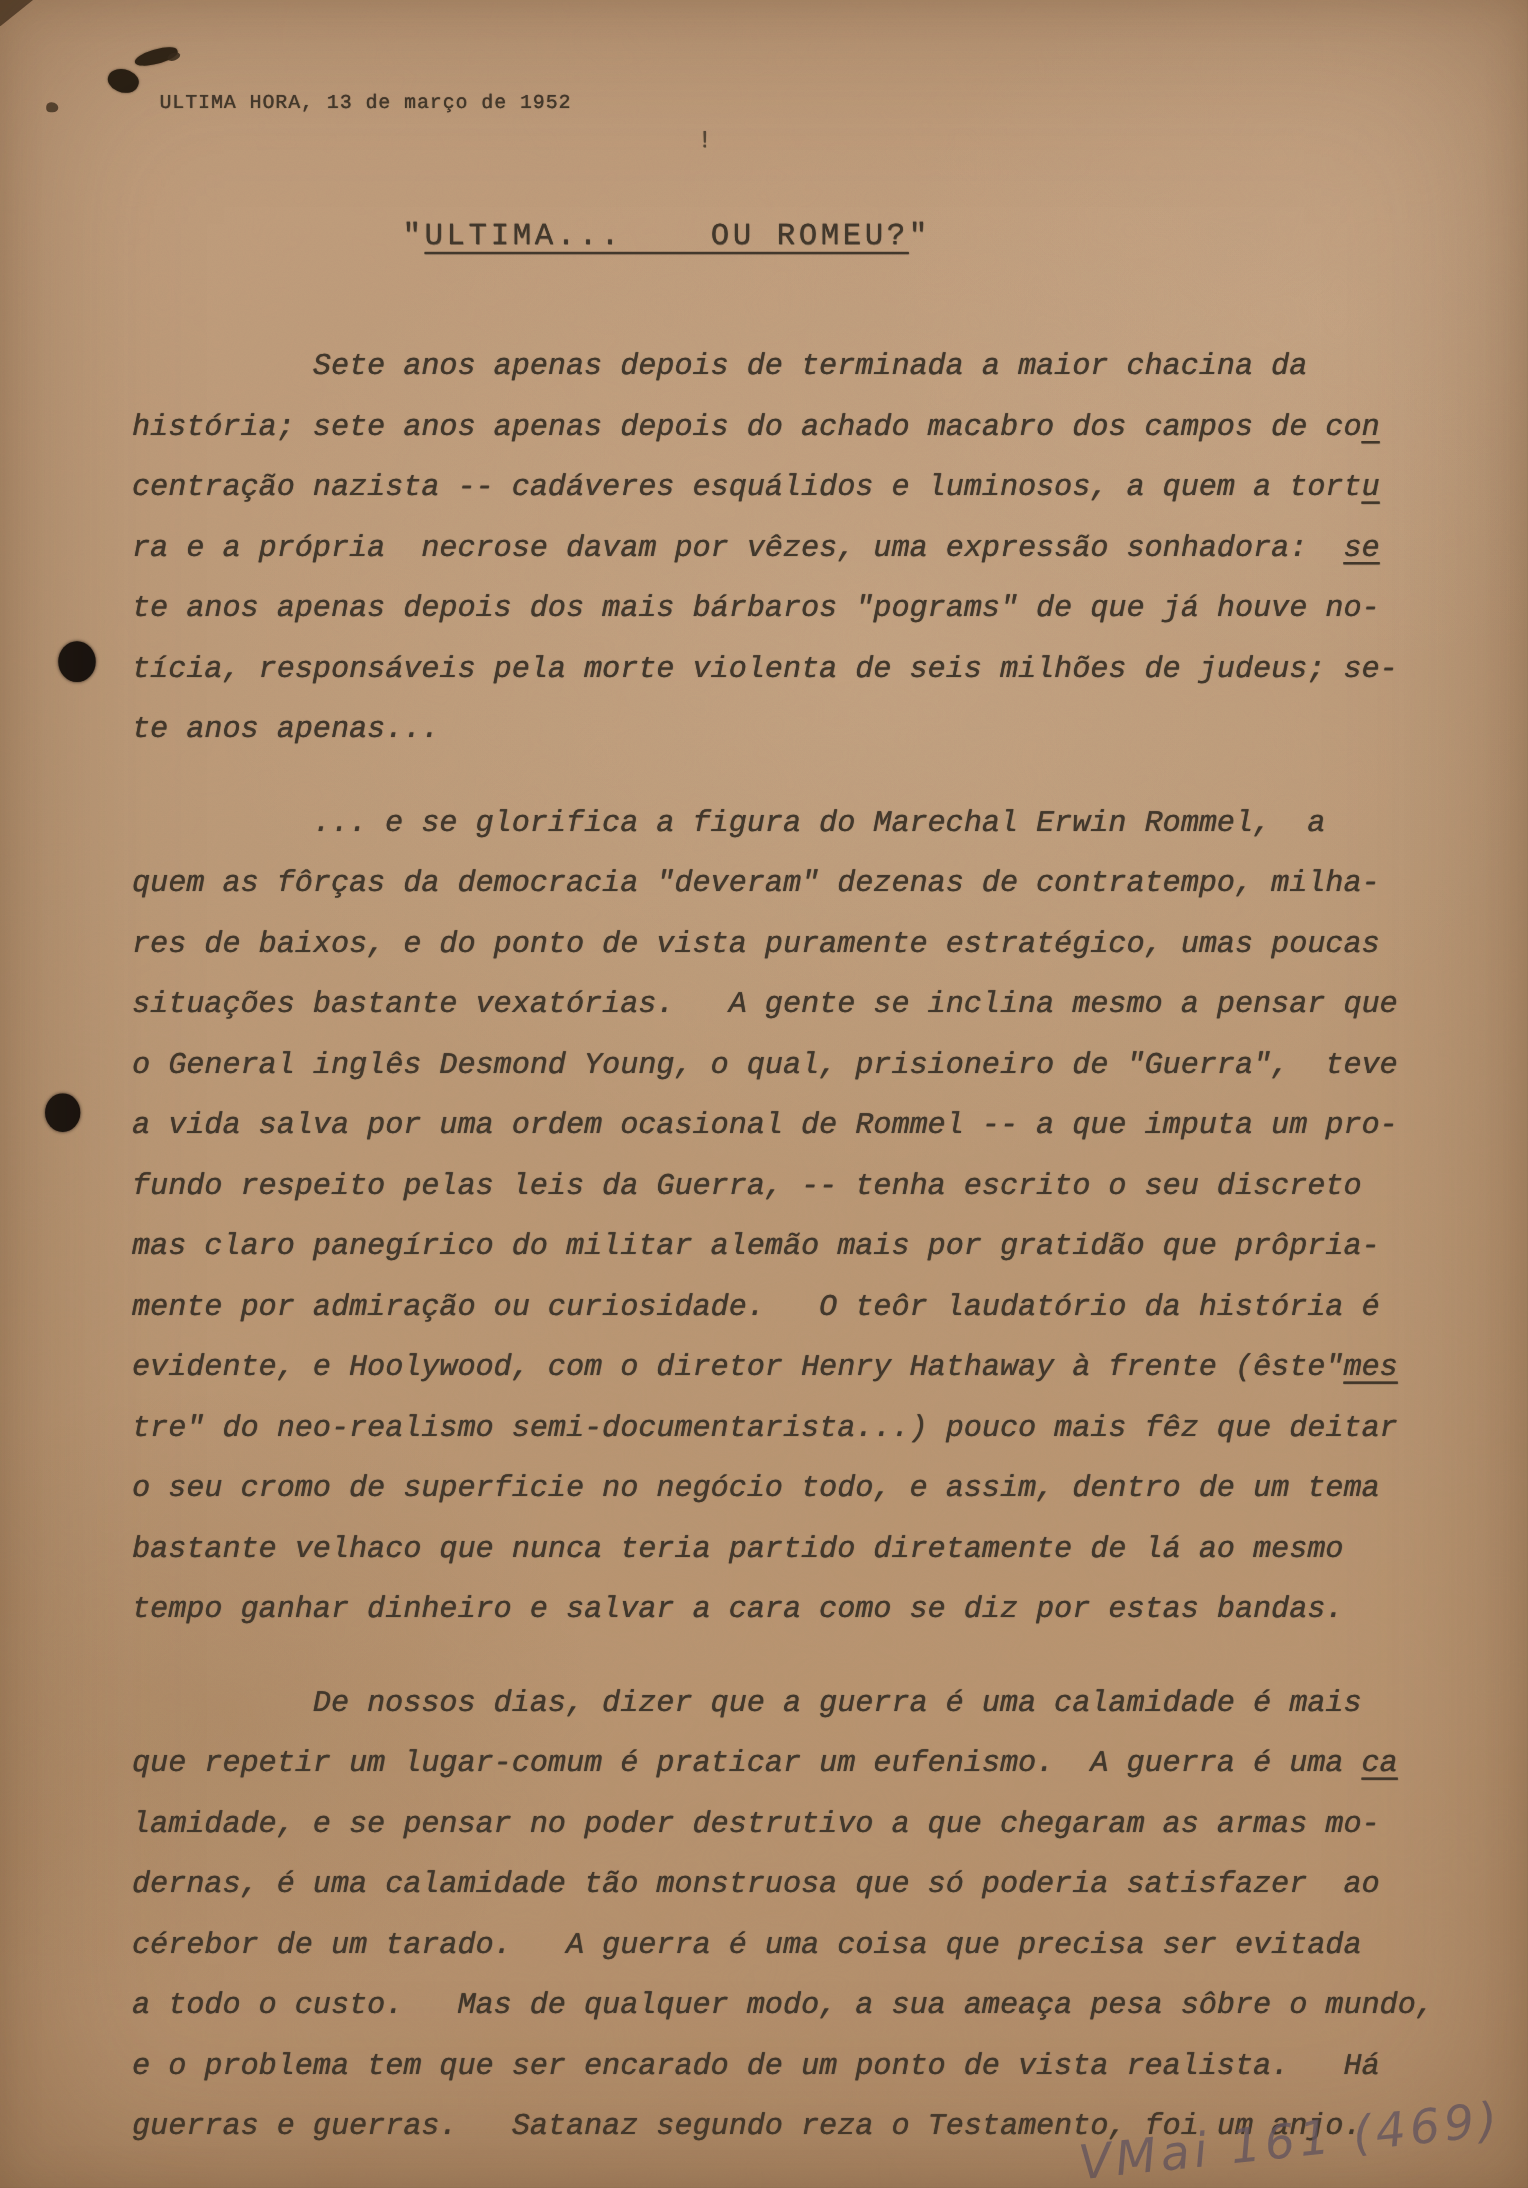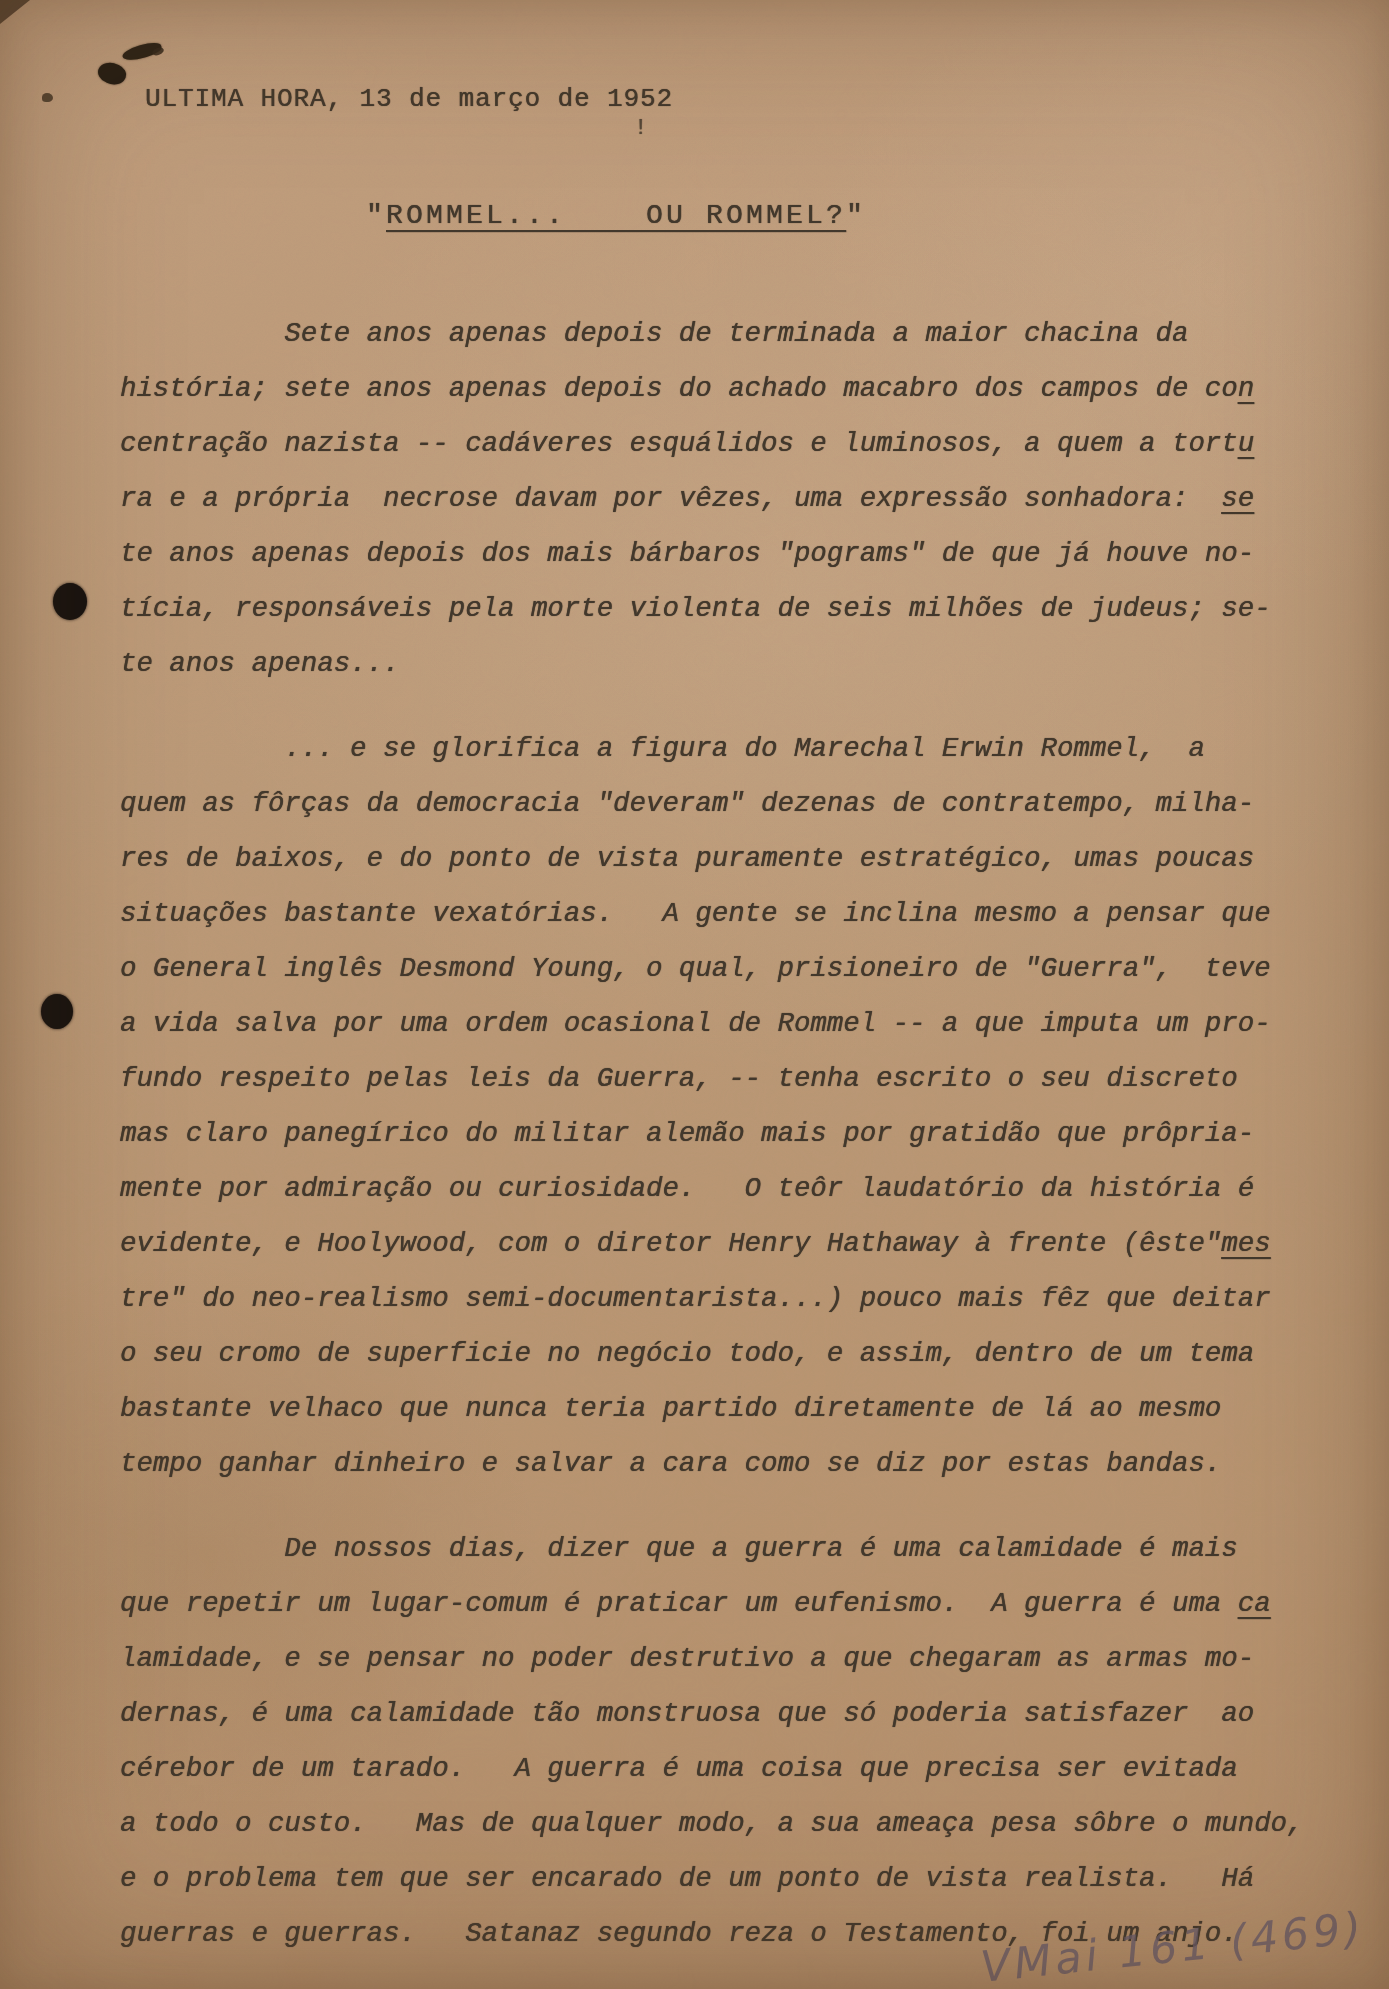--- a/index.html
+++ b/index.html
@@ -19,21 +19,21 @@
     box-shadow: inset 0 0 170px rgba(92,62,36,0.40), inset 0 0 40px rgba(92,62,36,0.20);
   }
   .grain{position:absolute;inset:0;pointer-events:none;}
 
   
   .typed{
     color:#42382c;
     text-shadow:0 0 1px rgba(62,52,40,0.85), 0.4px 0.4px 0 rgba(62,52,40,0.45);
     white-space:pre;
   }
-  .dateline{position:absolute;left:145px;top:84px;font-size:26px;letter-spacing:0.9px;}
+  .dateline{position:absolute;left:145px;top:84px;font-size:18px;letter-spacing:0.9px;}
   .title{position:absolute;left:366px;top:200px;font-size:28px;letter-spacing:3.2px;}
   .title .u{text-decoration:underline;text-underline-offset:7px;text-decoration-thickness:2px;}
 
   .doc-body{position:absolute;left:120px;top:306px;font-size:27.4px;line-height:55px;}
   .paragraph{margin:0 0 30px 0;}
   .line{white-space:pre;font-style:italic;}
   .line.first{padding-left:10ch;}
   .u{text-decoration:underline;text-underline-offset:6px;text-decoration-thickness:2px;}
 
   
@@ -93,19 +93,19 @@
     <div class="speck"></div>
   </div>
 
   <div class="hole hole1"></div>
   <div class="hole hole2"></div>
 
   <div class="dateline typed">ULTIMA HORA, 13 de março de 1952</div>
 
   <div class="stray typed">!</div>
 
-  <div class="title typed"><span>"</span><span class="u">ROMMEL...    OU ROMMEL?</span><span>"</span></div>
+  <div class="title typed"><span>"</span><span class="u">ULTIMA...    OU ROMEU?</span><span>"</span></div>
 
   <div class="doc-body typed"><div class="paragraph"><div class="line first"><span>Sete anos apenas depois de terminada a maior chacina da</span></div><div class="line"><span>história; sete anos apenas depois do achado macabro dos campos de co</span><span class="u">n</span></div><div class="line"><span>centração nazista -- cadáveres esquálidos e luminosos, a quem a tort</span><span class="u">u</span></div><div class="line"><span>ra e a própria  necrose davam por vêzes, uma expressão sonhadora:  </span><span class="u">se</span></div><div class="line"><span>te anos apenas depois dos mais bárbaros "pograms" de que já houve no-</span></div><div class="line"><span>tícia, responsáveis pela morte violenta de seis milhões de judeus; se-</span></div><div class="line"><span>te anos apenas...</span></div></div><div class="paragraph"><div class="line first"><span>... e se glorifica a figura do Marechal Erwin Rommel,  a</span></div><div class="line"><span>quem as fôrças da democracia "deveram" dezenas de contratempo, milha-</span></div><div class="line"><span>res de baixos, e do ponto de vista puramente estratégico, umas poucas</span></div><div class="line"><span>situações bastante vexatórias.   A gente se inclina mesmo a pensar que</span></div><div class="line"><span>o General inglês Desmond Young, o qual, prisioneiro de "Guerra",  teve</span></div><div class="line"><span>a vida salva por uma ordem ocasional de Rommel -- a que imputa um pro-</span></div><div class="line"><span>fundo respeito pelas leis da Guerra, -- tenha escrito o seu discreto</span></div><div class="line"><span>mas claro panegírico do militar alemão mais por gratidão que prôpria-</span></div><div class="line"><span>mente por admiração ou curiosidade.   O teôr laudatório da história é</span></div><div class="line"><span>evidente, e Hoolywood, com o diretor Henry Hathaway à frente (êste"</span><span class="u">mes</span></div><div class="line"><span>tre" do neo-realismo semi-documentarista...) pouco mais fêz que deitar</span></div><div class="line"><span>o seu cromo de superficie no negócio todo, e assim, dentro de um tema</span></div><div class="line"><span>bastante velhaco que nunca teria partido diretamente de lá ao mesmo</span></div><div class="line"><span>tempo ganhar dinheiro e salvar a cara como se diz por estas bandas.</span></div></div><div class="paragraph"><div class="line first"><span>De nossos dias, dizer que a guerra é uma calamidade é mais</span></div><div class="line"><span>que repetir um lugar-comum é praticar um eufenismo.  A guerra é uma </span><span class="u">ca</span></div><div class="line"><span>lamidade, e se pensar no poder destrutivo a que chegaram as armas mo-</span></div><div class="line"><span>dernas, é uma calamidade tão monstruosa que só poderia satisfazer  ao</span></div><div class="line"><span>cérebor de um tarado.   A guerra é uma coisa que precisa ser evitada</span></div><div class="line"><span>a todo o custo.   Mas de qualquer modo, a sua ameaça pesa sôbre o mundo,</span></div><div class="line"><span>e o problema tem que ser encarado de um ponto de vista realista.   Há</span></div><div class="line"><span>guerras e guerras.   Satanaz segundo reza o Testamento, foi um anjo.</span></div></div></div>
 
   <div class="note">VMai 161 (469)</div>
 
 </div>
 
 </body></html>

